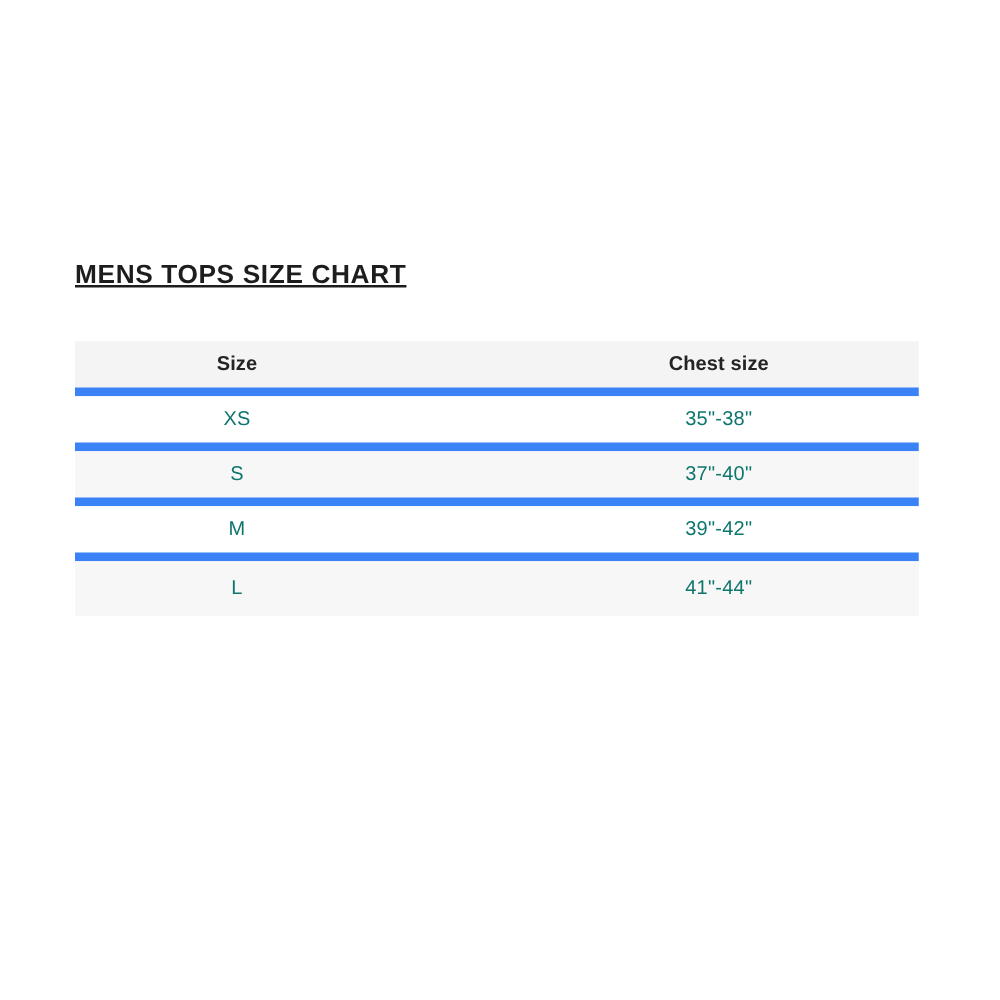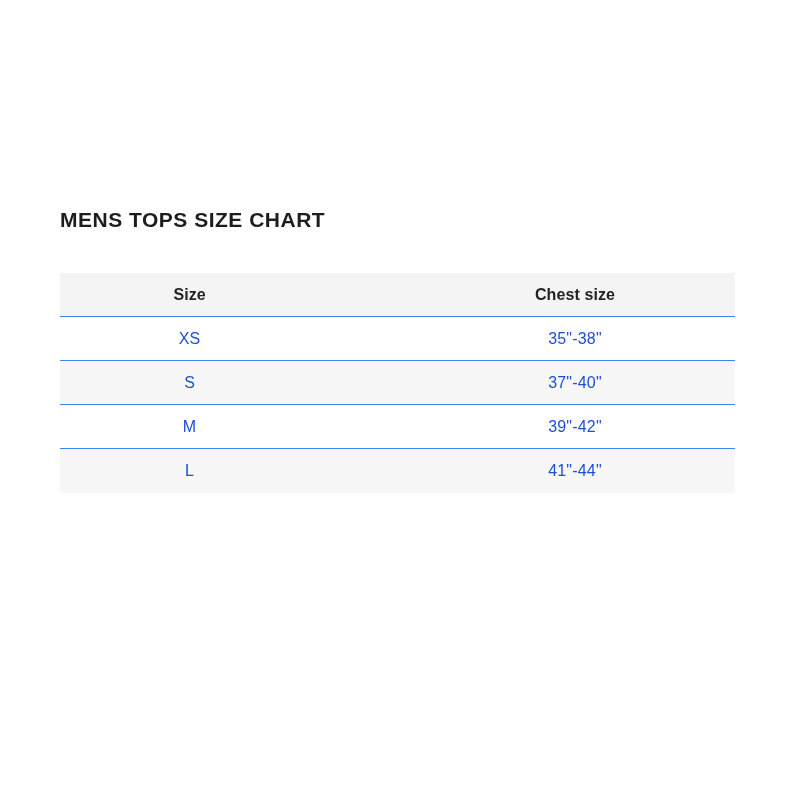--- a/index.html
+++ b/index.html
@@ -18,50 +18,51 @@
     position: absolute;
     left: 60px;
     top: 207px;
     margin: 0;
     font-size: 21px;
     line-height: 26px;
     font-weight: 700;
     letter-spacing: 0.5px;
     color: #1d1d1d;
     white-space: nowrap;
+    text-decoration: underline;
   }
   .size-table {
     position: absolute;
     left: 60px;
     top: 273px;
     width: 675px;
   }
   .row {
     position: relative;
     height: 44px;
     box-sizing: border-box;
-    border-bottom: 1px solid #3b82f6;
+    border-bottom: 7px solid #3b82f6;
     background: #ffffff;
   }
   .row.header {
     background: #f4f4f4;
   }
   
   .row:nth-child(odd):not(.header) {
     background: #f7f7f7;
   }
   .row:last-child {
     border-bottom: none;
   }
   .cell {
     position: absolute;
     top: 50%;
     transform: translate(-50%, -50%);
     font-size: 16px;
-    color: #1d4ed8;
+    color: #0f766e;
     letter-spacing: 0.2px;
     white-space: nowrap;
   }
   .c1 { left: 19.2%; }
   .c2 { left: 76.3%; }
   .row.header .cell {
     color: #242424;
     font-weight: 700;
     letter-spacing: 0.1px;
   }

